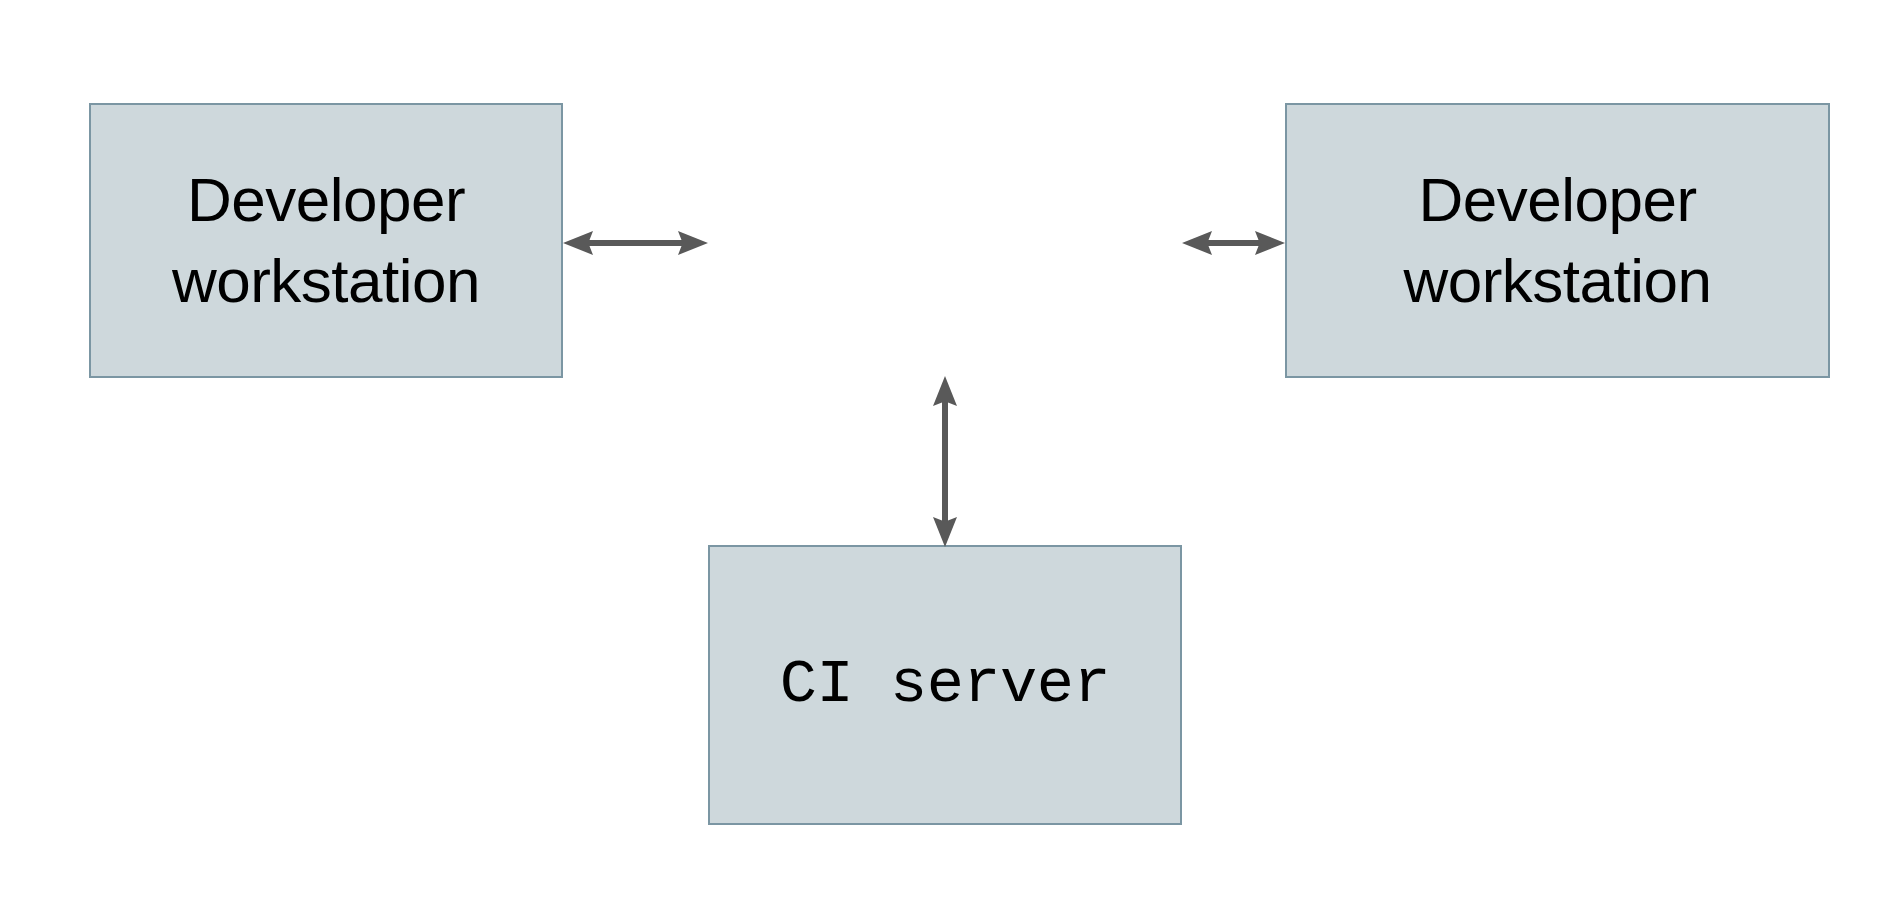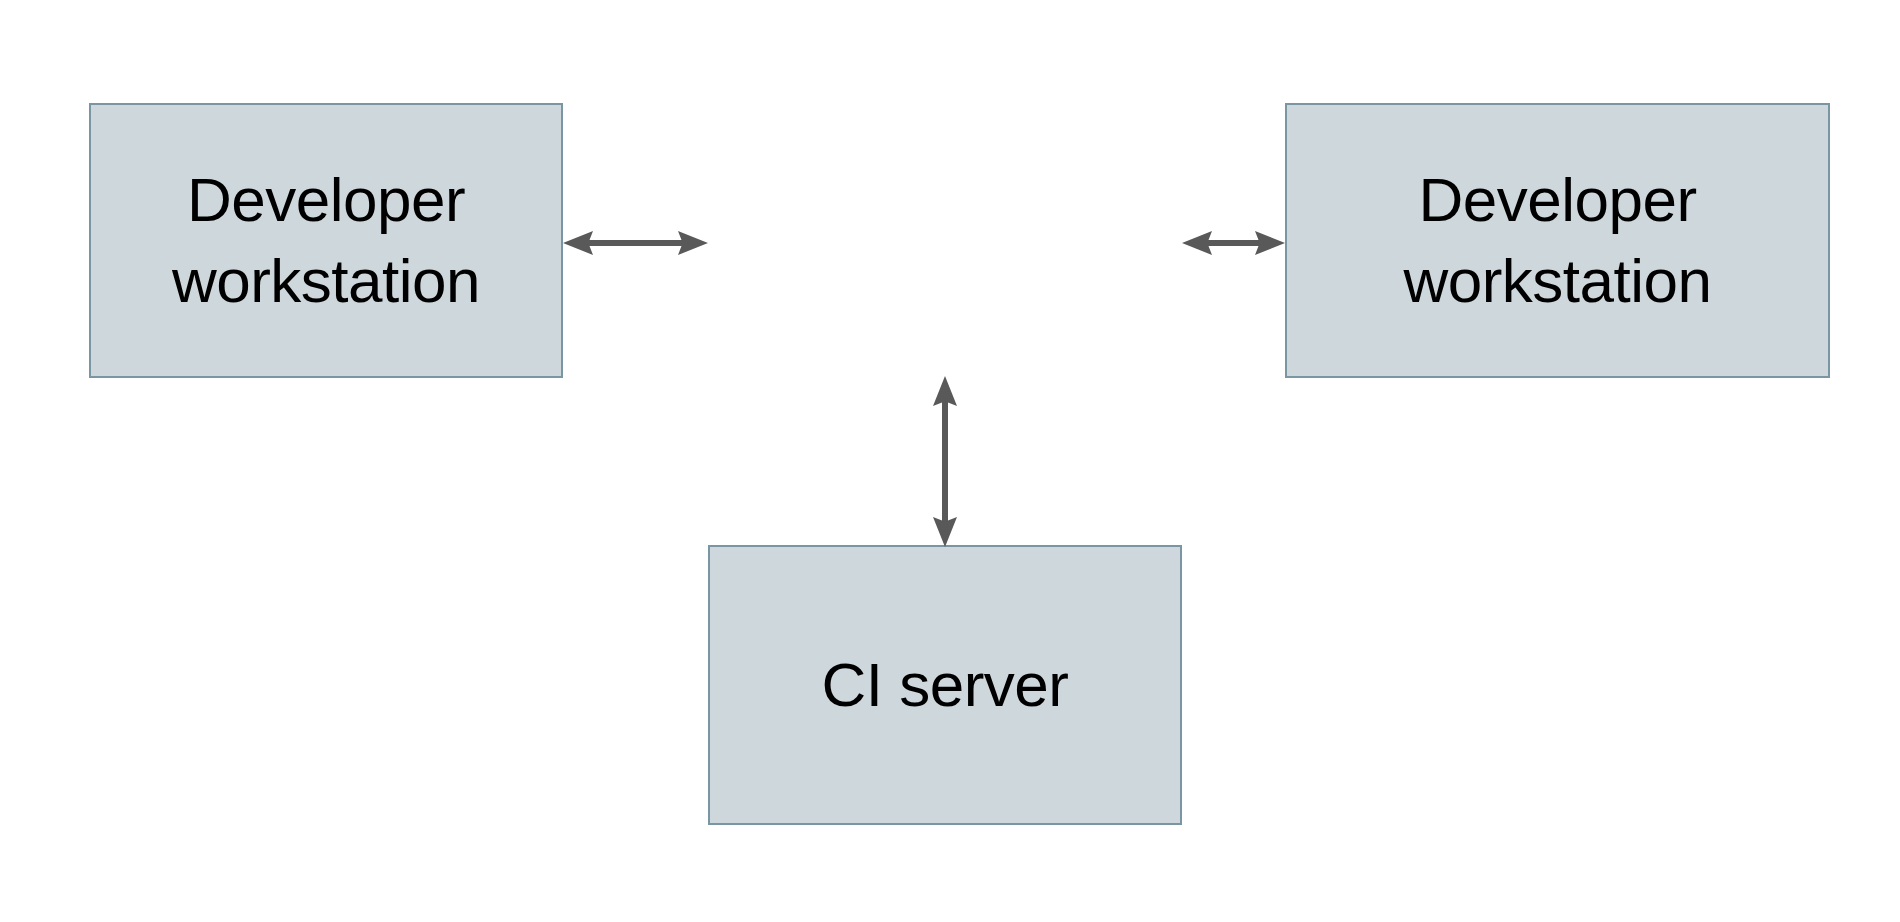--- a/index.html
+++ b/index.html
@@ -41,21 +41,21 @@
     padding: 0 6px;
   }
   .node-label {
     display: block;
     width: 100%;
   }
   
   #node-dev-left   { left: 89px;   top: 103px; width: 474px; height: 275px; }
   #node-cache      { left: 708px;  top: 103px; width: 474px; height: 275px; }
   #node-dev-right  { left: 1285px; top: 103px; width: 545px; height: 275px; }
-  #node-ci         { left: 708px;  top: 545px; width: 474px; height: 280px; }
+  #node-ci         { left: 708px;  top: 545px; width: 474px; height: 280px; font-family: Liberation Mono, monospace; }
 
   .edge {
     position: absolute;
     overflow: visible;
   }
   #edge-left-cache  { left: 563px;  top: 215px; width: 145px; height: 56px; }
   #edge-cache-right { left: 1182px; top: 215px; width: 103px; height: 56px; }
   #edge-cache-ci    { left: 917px;  top: 376px; width: 56px;  height: 171px; }
 </style>
 </head>

